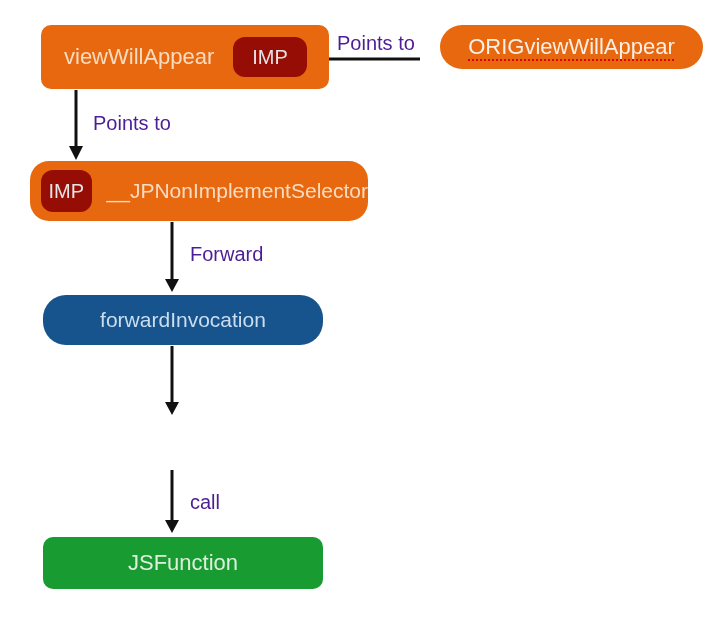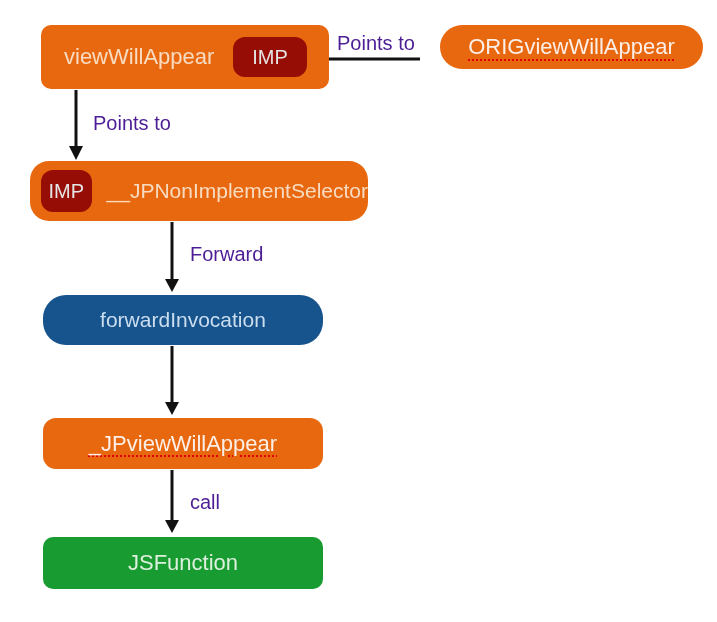--- a/index.html
+++ b/index.html
@@ -87,23 +87,20 @@
 
   <div class="node orange n-nonimpl">
     <span class="badge">IMP</span>
     <span class="node-text peach">__JPNonImplementSelector</span>
   </div>
 
   <div class="node blue n-fwd">
     <span class="node-text bluetext">forwardInvocation</span>
   </div>
 
-  <div class="node orange n-jpview">
-    <span class="node-text nearwhite u-red">_JPviewWillAppear</span>
-  </div>
 
   <div class="node green n-jsfunc">
     <span class="node-text greentext">JSFunction</span>
   </div>
 
   <span class="edge-label l-points-top">Points to</span>
   <span class="edge-label l-points-2">Points to</span>
   <span class="edge-label l-forward">Forward</span>
   <span class="edge-label l-call">call</span>
 

